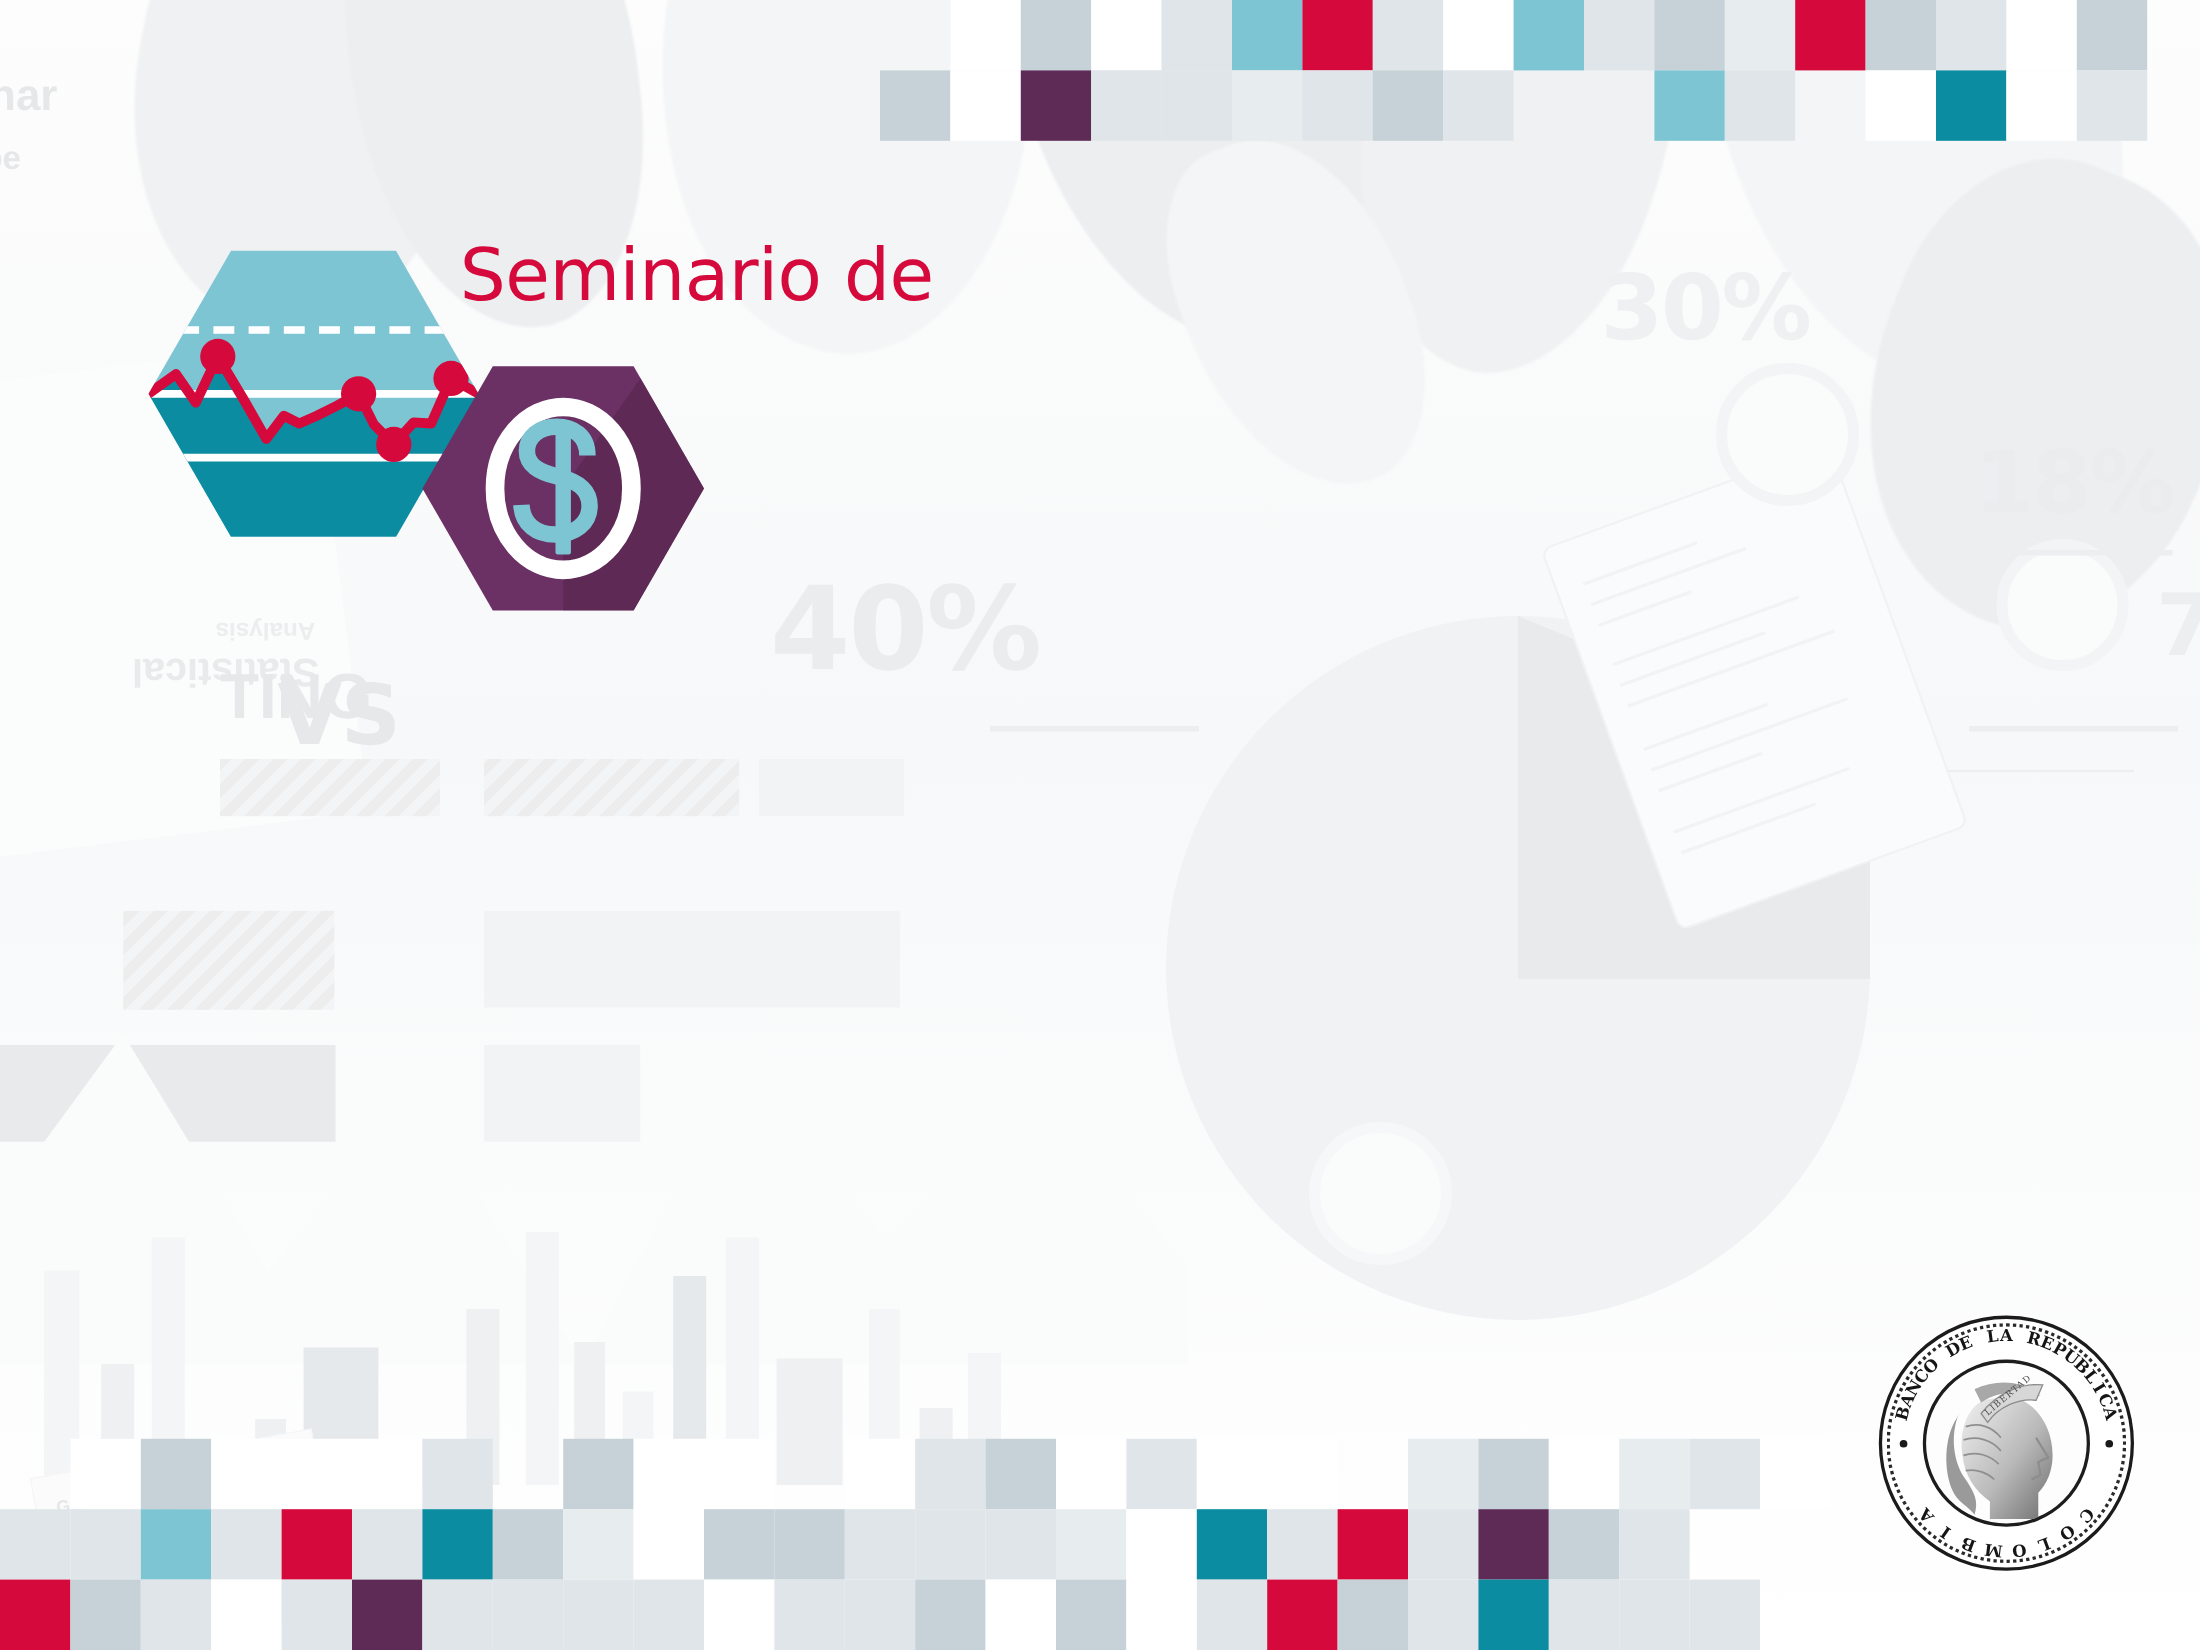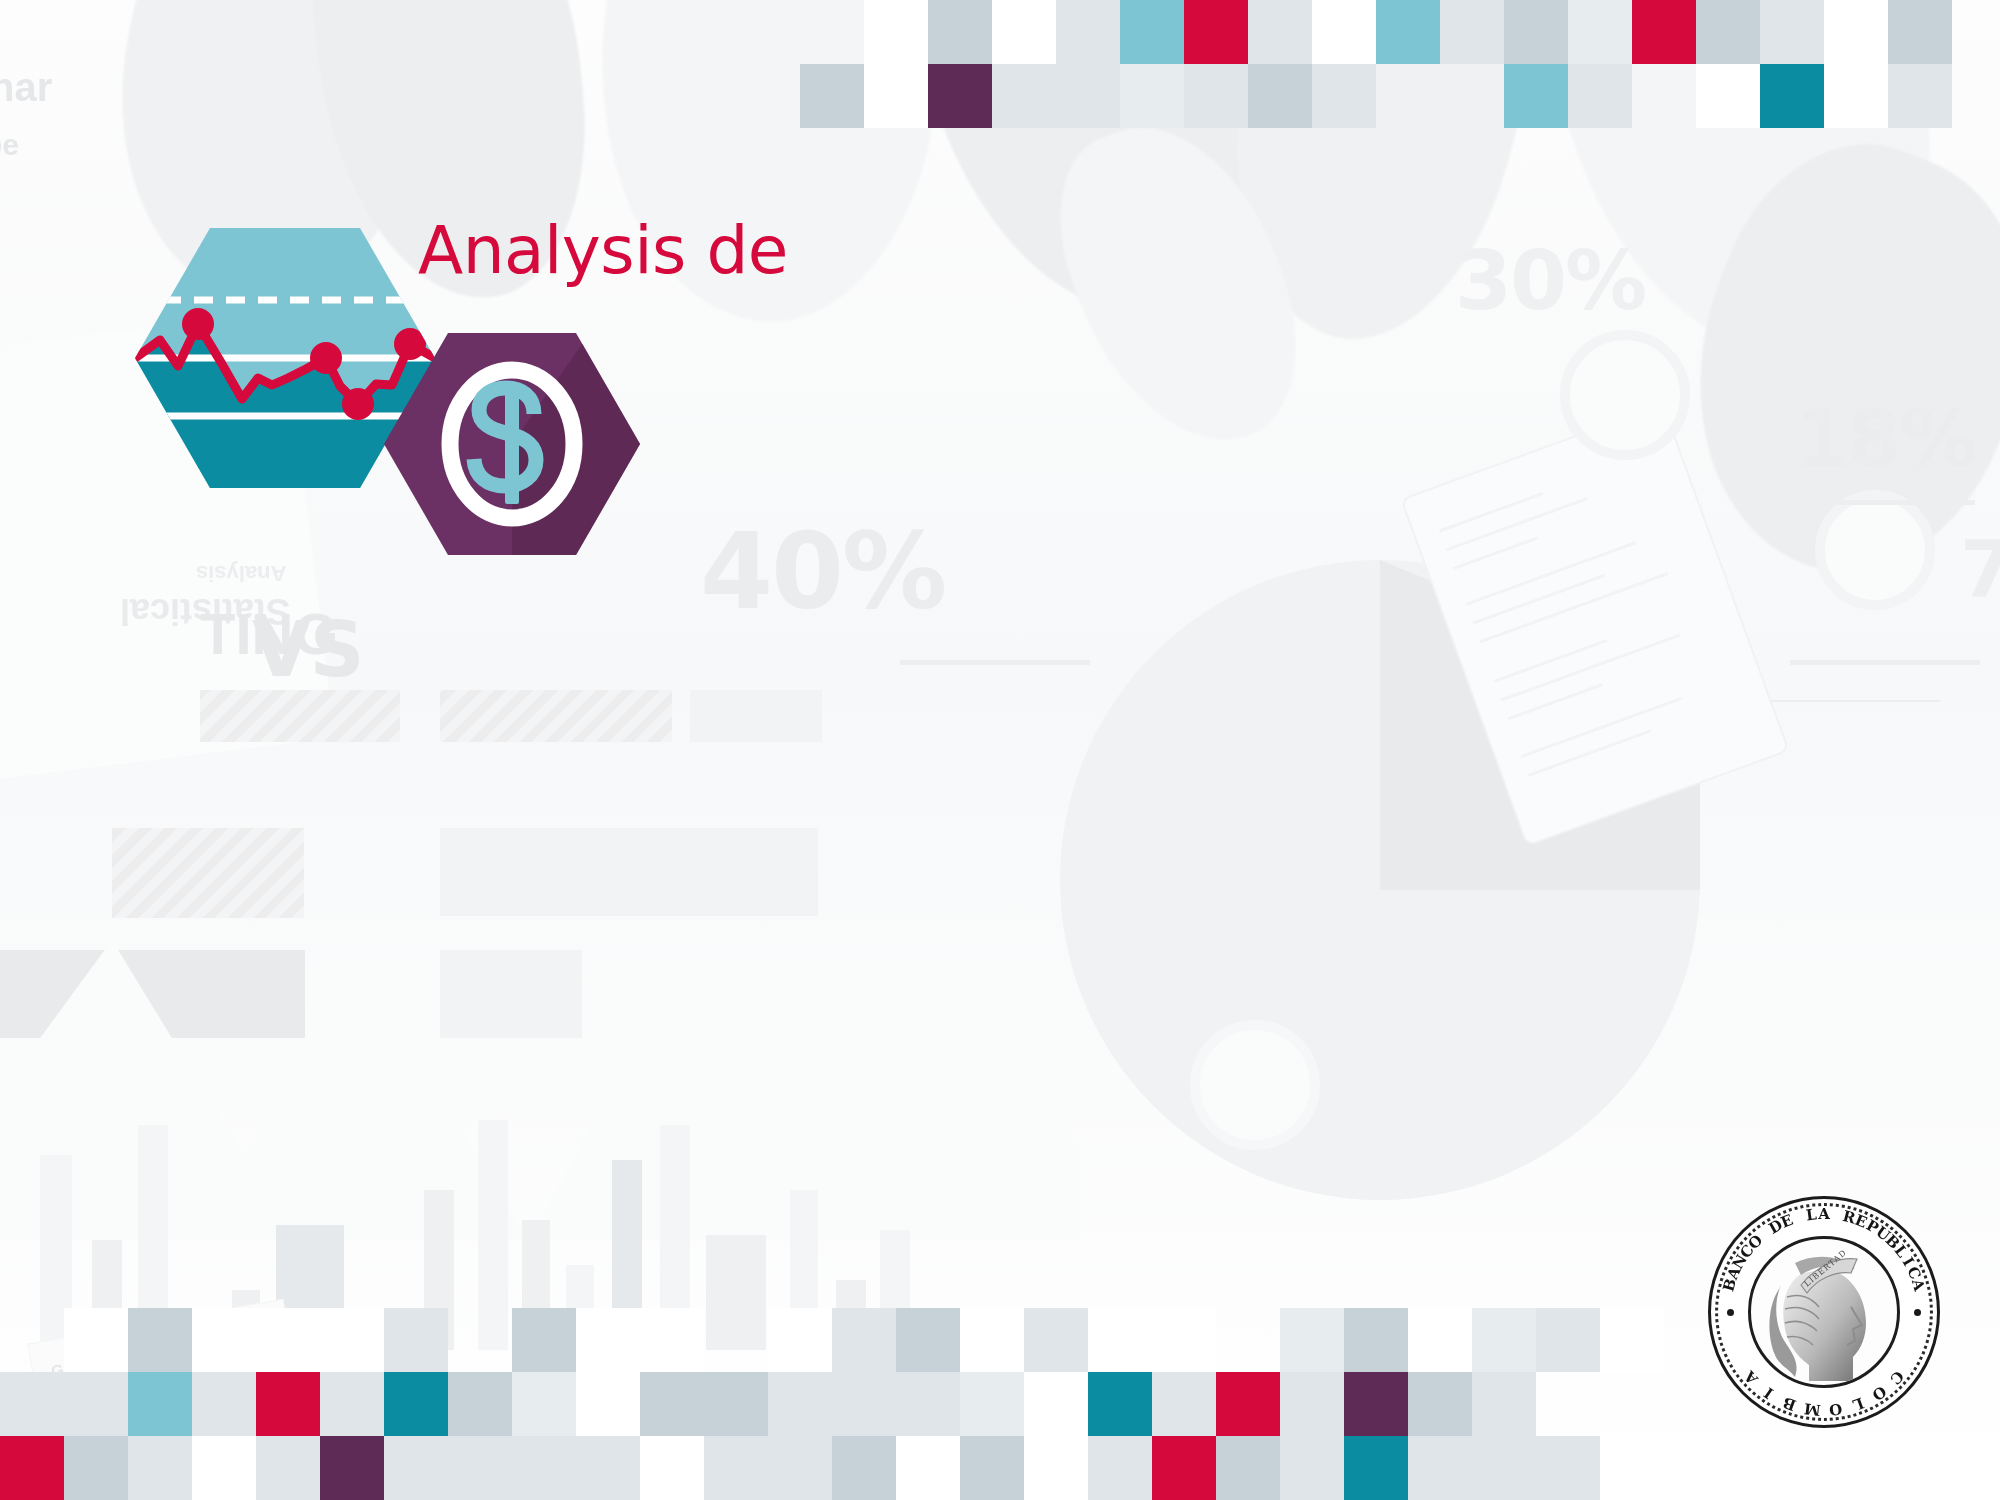--- a/index.html
+++ b/index.html
@@ -453,21 +453,21 @@
           <rect x="375" y="168" width="14" height="118" rx="2"></rect>
           <path d="M404,196 c0,-18 -13,-26 -28,-26 c-16,0 -27,9 -27,22
                    c0,13 11,19 27,23 c18,4 30,11 30,27
                    c0,16 -14,26 -31,26 c-17,0 -30,-9 -31,-27" fill="none" stroke="#7ec5d3" stroke-width="15" stroke-linecap="butt"></path>
         </g>
       </g>
     </svg>
   </div>
 
   <div class="title-block">
-    <div class="t-seminario">Analysis de</div>
+    <div class="t-seminario">Seminario de</div>
   </div>
 
   <div class="seal">
     <div class="seal-outer"></div>
     <div class="seal-dots"></div>
     <div class="seal-dot-l"></div>
     <div class="seal-dot-r"></div>
     <div class="seal-ring-text" id="seal-top-text">
         <span style="transform: rotate(-74deg) translate(0px, -98px) rotate(0deg) translate(-50%, -50%);">B</span>
         <span style="transform: rotate(-66.6deg) translate(0px, -98px) rotate(0deg) translate(-50%, -50%);">A</span>

